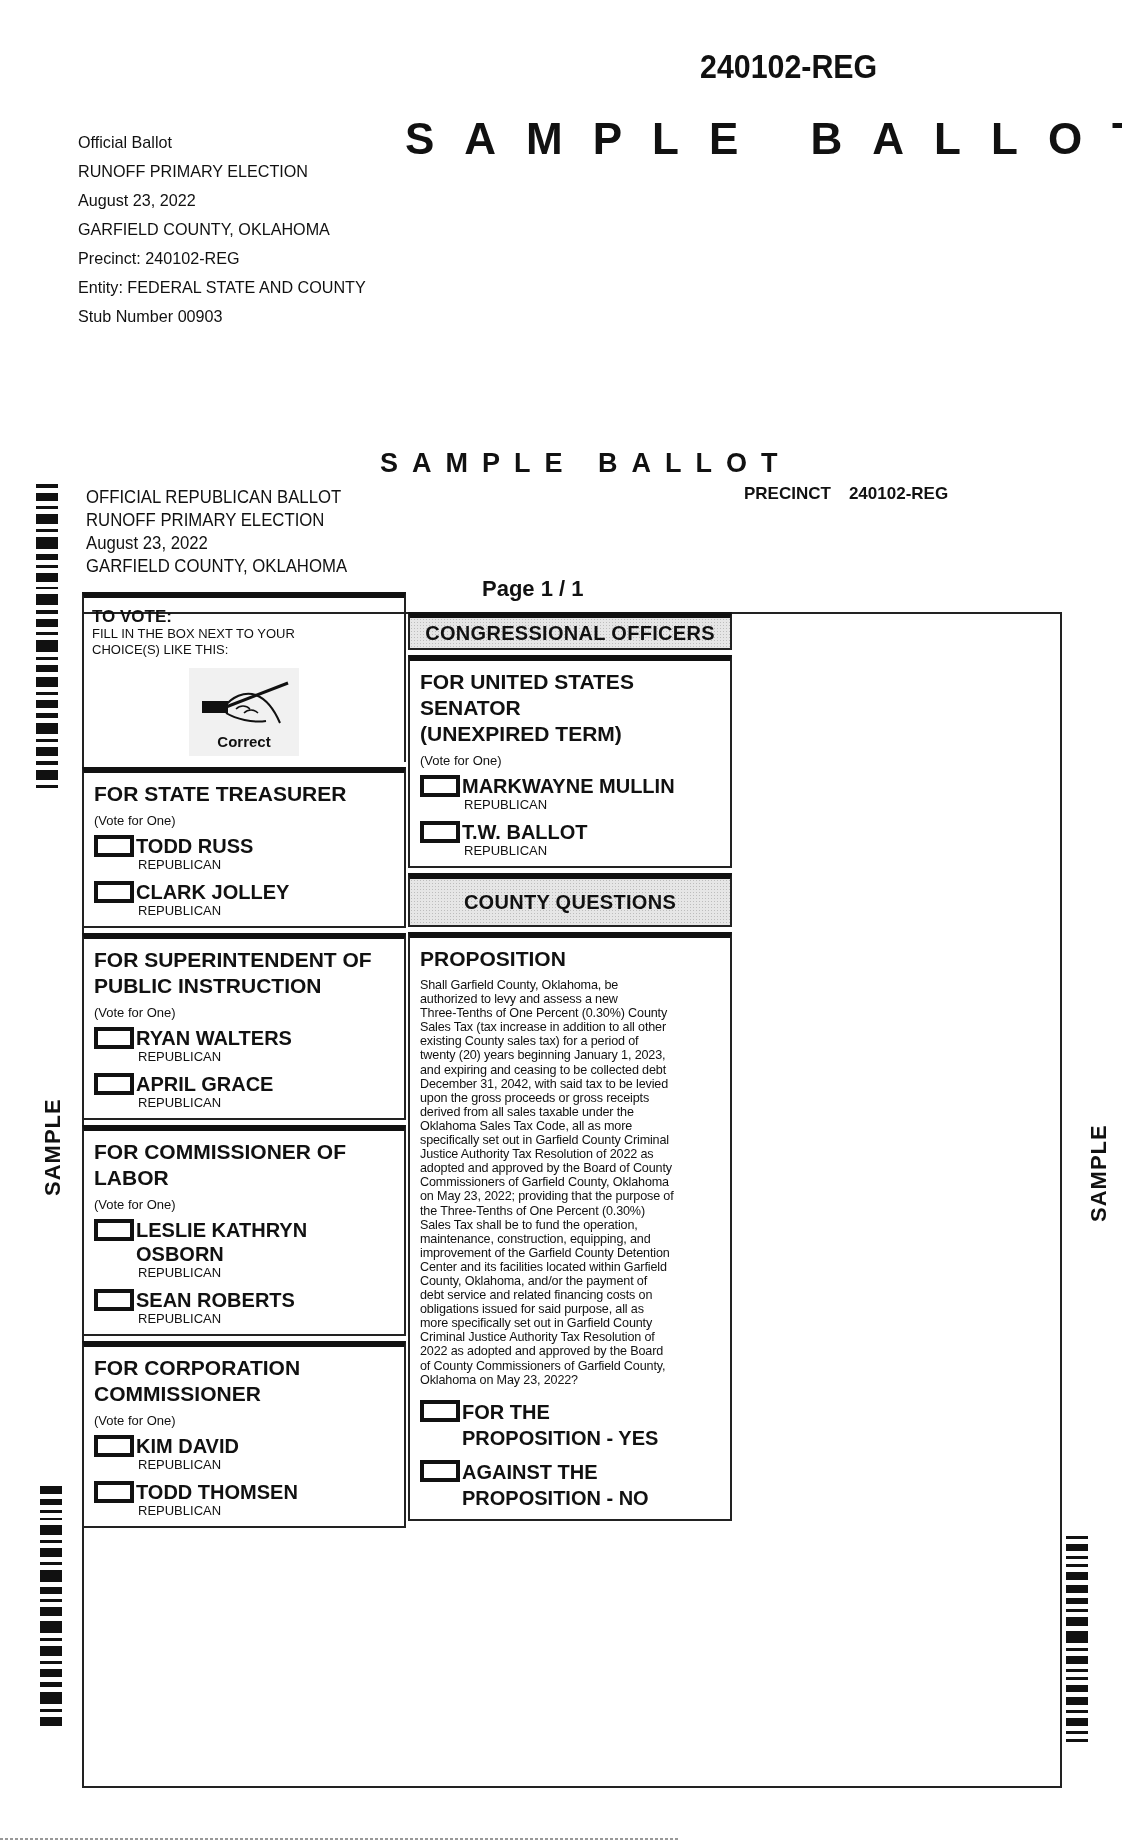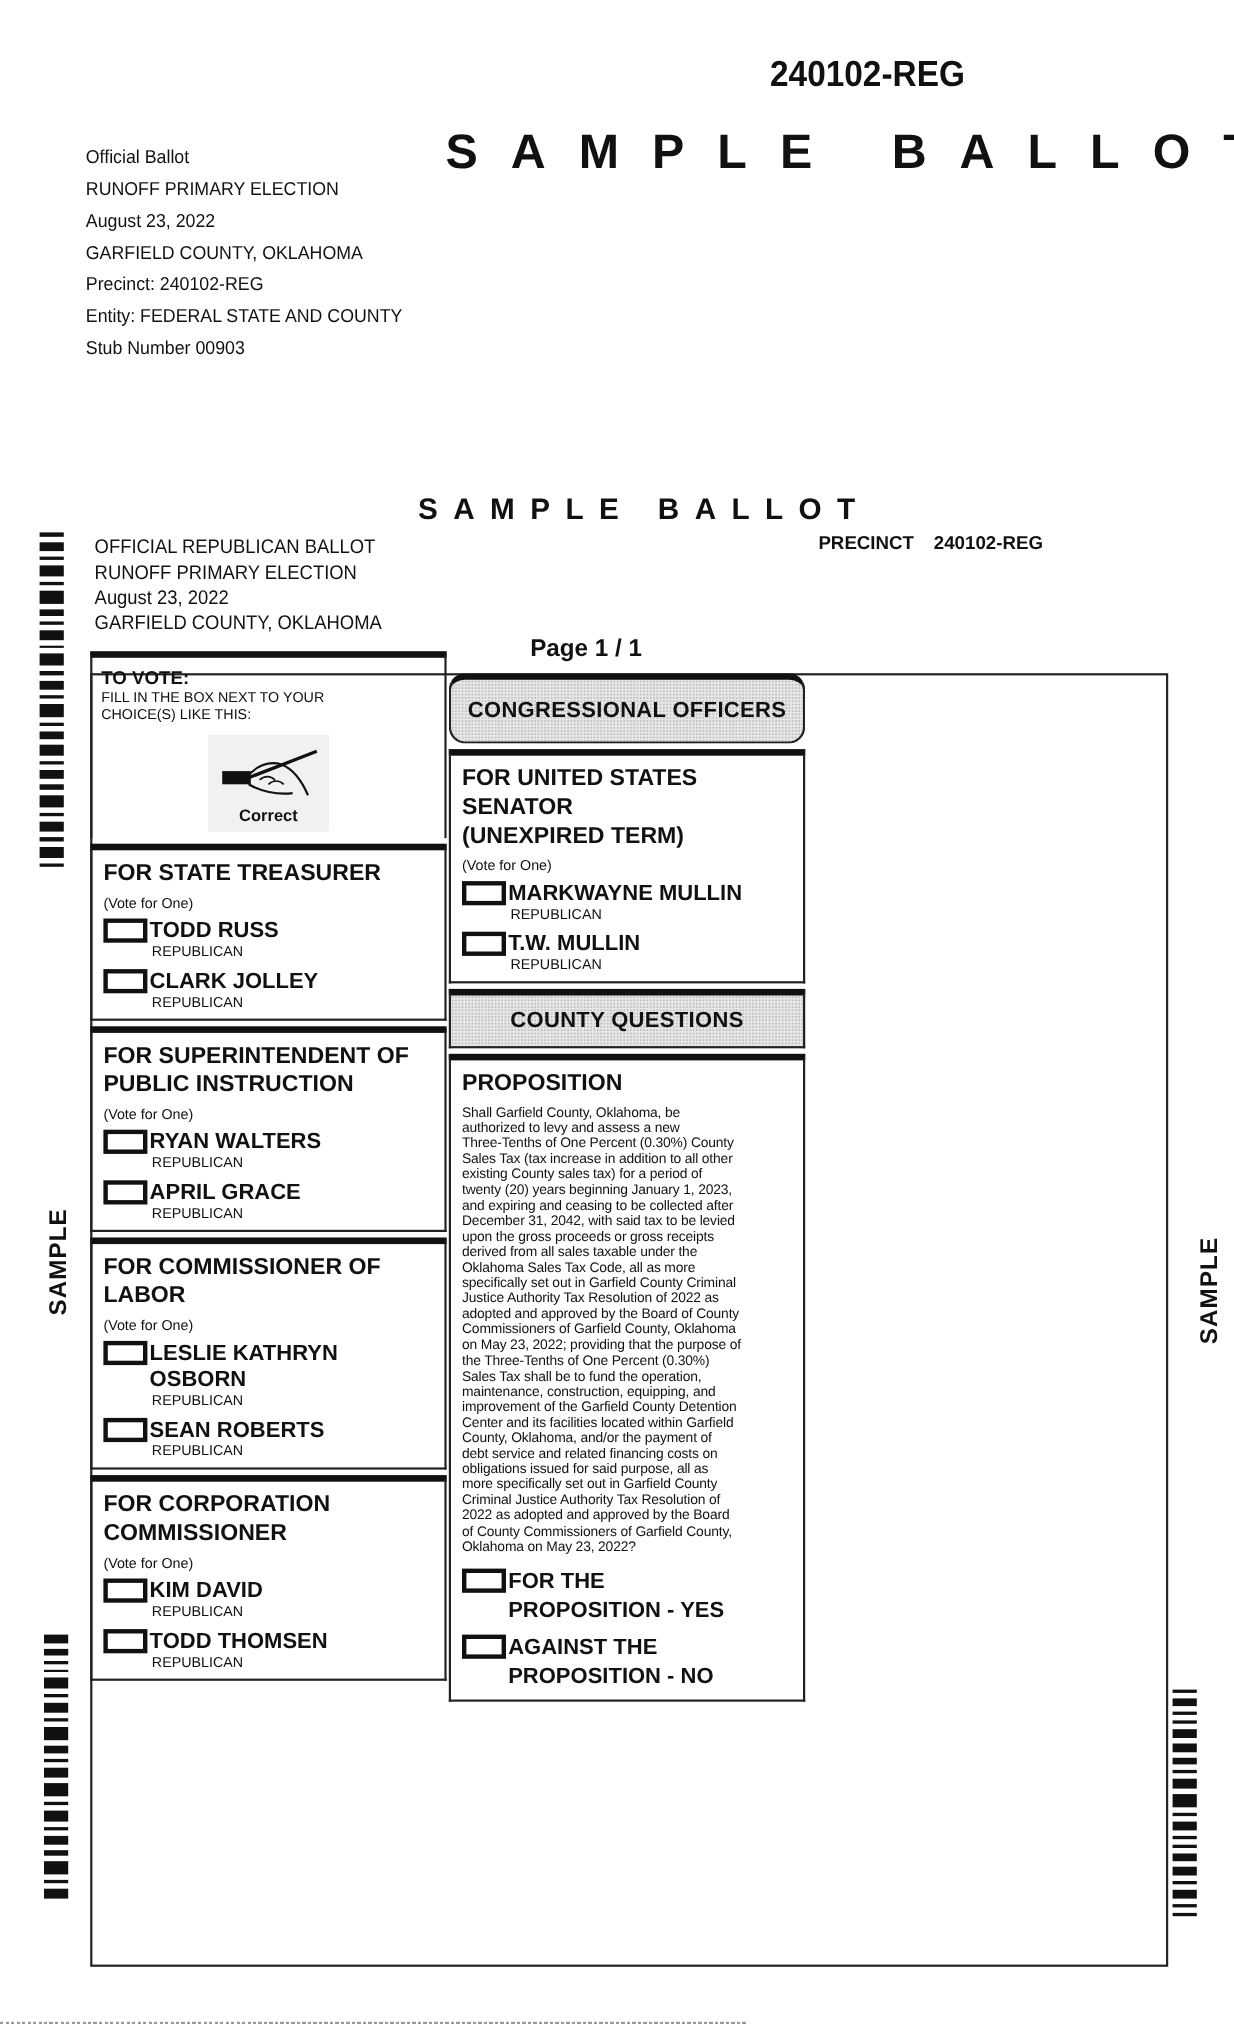--- a/index.html
+++ b/index.html
@@ -272,58 +272,58 @@
       <div class="chk"></div>
       <div class="cand-text">
         <div class="cand-name">TODD THOMSEN</div>
         <div class="cand-party">REPUBLICAN</div>
       </div>
     </div>
   </div>
 </div>
 
 <div class="col col-mid">
-  <div class="box thick-top thin-bottom section-head" style="height:64px;border-radius:15px;">CONGRESSIONAL OFFICERS</div>
+  <div class="box thick-top thin-bottom section-head" style="height:38px;">CONGRESSIONAL OFFICERS</div>
   <div class="gap"></div>
 
   <div class="box thick-top thin-bottom race">
     <div class="race-title">FOR UNITED STATES</div>
     <div class="race-title">SENATOR</div>
     <div class="race-title">(UNEXPIRED TERM)</div>
     <div class="vote-for">(Vote for One)</div>
     <div class="cand">
       <div class="chk"></div>
       <div class="cand-text">
         <div class="cand-name">MARKWAYNE MULLIN</div>
         <div class="cand-party">REPUBLICAN</div>
       </div>
     </div>
     <div class="cand" style="margin-bottom:0">
       <div class="chk"></div>
       <div class="cand-text">
-        <div class="cand-name">T.W. MULLIN</div>
+        <div class="cand-name">T.W. BALLOT</div>
         <div class="cand-party">REPUBLICAN</div>
       </div>
     </div>
   </div>
   <div class="gap"></div>
 
   <div class="box thick-top thin-bottom section-head" style="height:54px;">COUNTY QUESTIONS</div>
   <div class="gap"></div>
 
   <div class="box thick-top thin-bottom race">
     <div class="prop-title">PROPOSITION</div>
     <div class="prop-text">
       <div>Shall Garfield County, Oklahoma, be</div>
       <div>authorized to levy and assess a new</div>
       <div>Three-Tenths of One Percent (0.30%) County</div>
       <div>Sales Tax (tax increase in addition to all other</div>
       <div>existing County sales tax) for a period of</div>
       <div>twenty (20) years beginning January 1, 2023,</div>
-      <div>and expiring and ceasing to be collected after</div>
+      <div>and expiring and ceasing to be collected debt</div>
       <div>December 31, 2042, with said tax to be levied</div>
       <div>upon the gross proceeds or gross receipts</div>
       <div>derived from all sales taxable under the</div>
       <div>Oklahoma Sales Tax Code, all as more</div>
       <div>specifically set out in Garfield County Criminal</div>
       <div>Justice Authority Tax Resolution of 2022 as</div>
       <div>adopted and approved by the Board of County</div>
       <div>Commissioners of Garfield County, Oklahoma</div>
       <div>on May 23, 2022; providing that the purpose of</div>
       <div>the Three-Tenths of One Percent (0.30%)</div>

